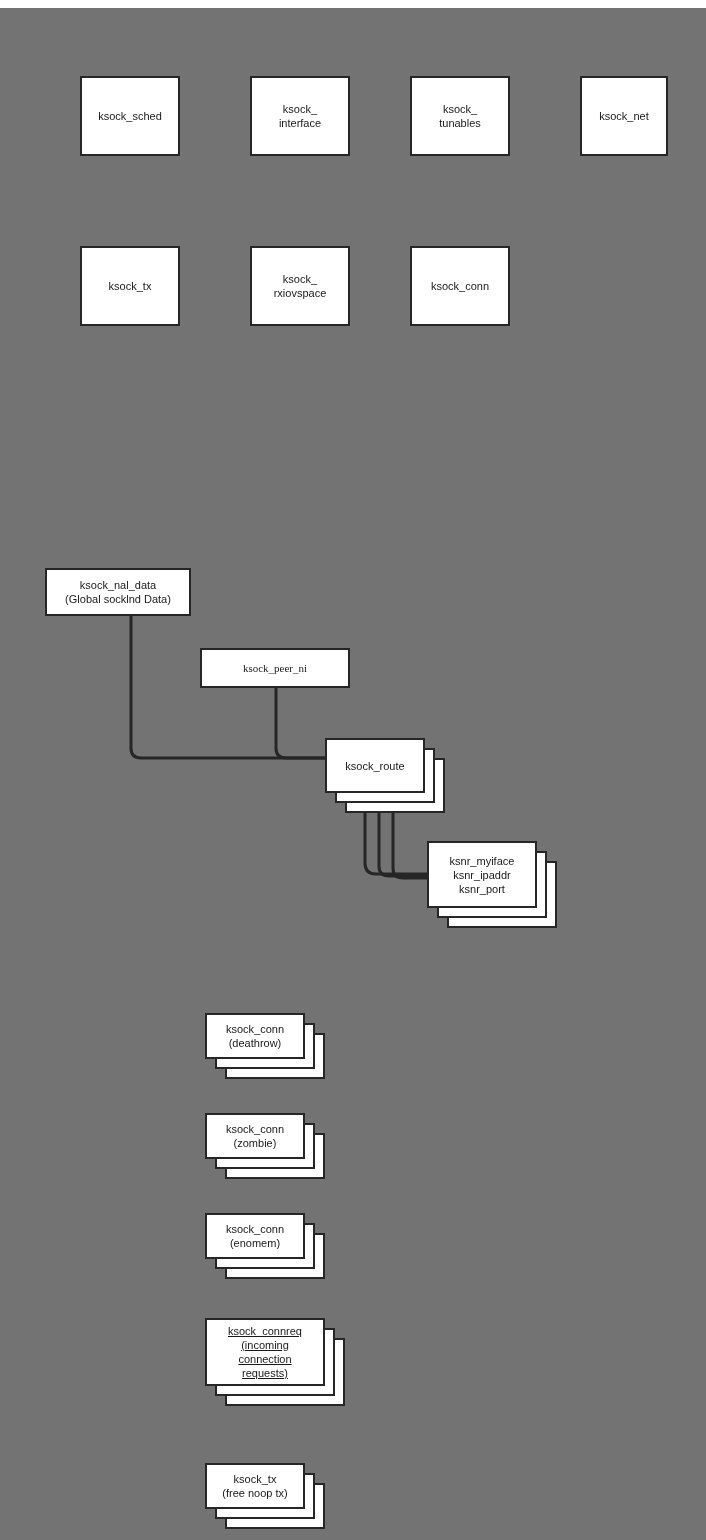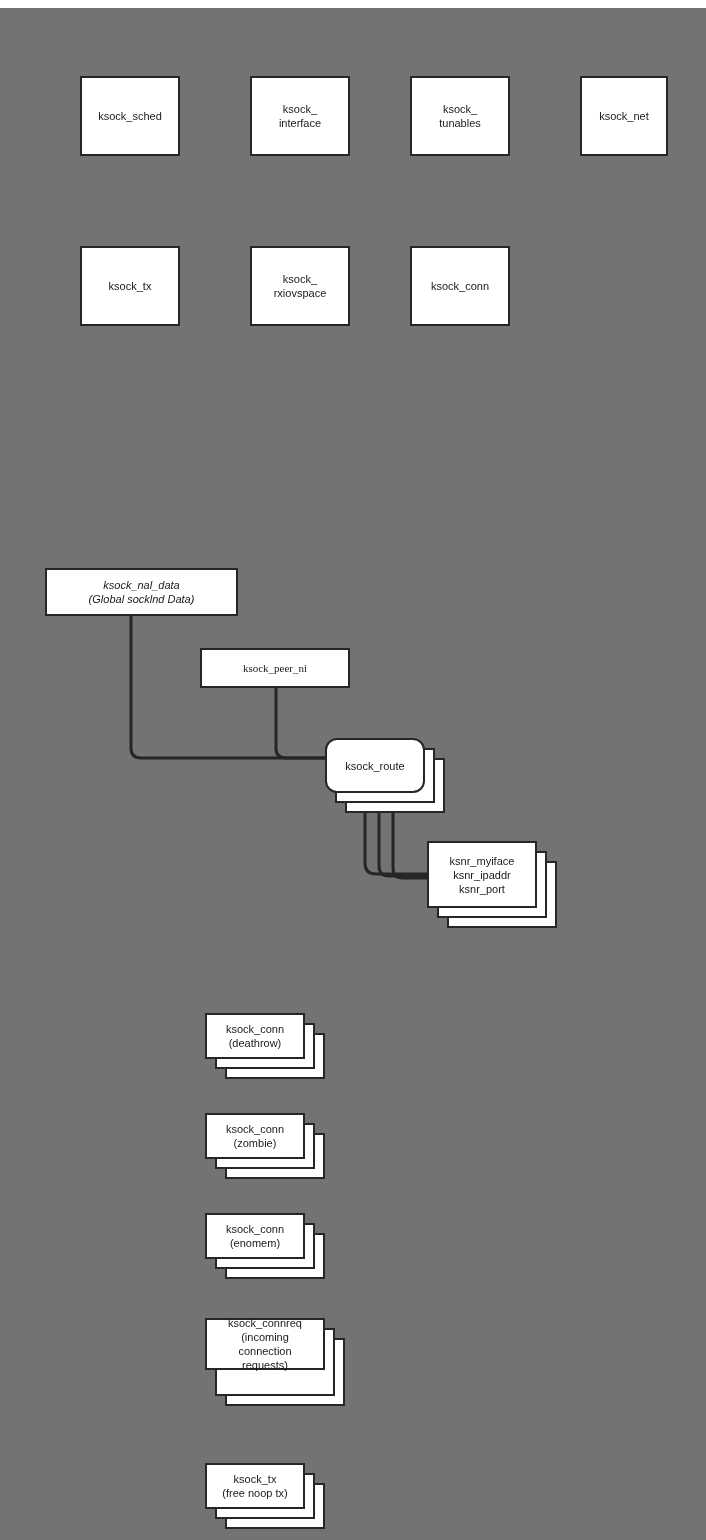--- a/index.html
+++ b/index.html
@@ -90,29 +90,29 @@
 interface</div>
   <div class="box" style="left:410px; top:68px;  width:100px; height:80px;">ksock_
 tunables</div>
   <div class="box" style="left:580px; top:68px;  width:88px; height:80px;">ksock_net</div>
 
   <div class="box" style="left:80px;  top:238px; width:100px; height:80px;">ksock_tx</div>
   <div class="box" style="left:250px; top:238px; width:100px; height:80px;">ksock_
 rxiovspace</div>
   <div class="box" style="left:410px; top:238px; width:100px; height:80px;">ksock_conn</div>
 
-  <div class="box" style="left:45px;  top:560px; width:193px; height:48px;font-style:italic;">ksock_nal_data
+  <div class="box" style="left:45px;  top:560px; width:146px; height:48px;">ksock_nal_data
 (Global socklnd Data)</div>
 
   <div class="box" style="left:200px; top:640px; width:150px; height:40px;font-family:Liberation Serif, serif;">ksock_peer_ni</div>
 
   <div class="stack-wrap" style="left:325px; top:730px; width:120px; height:75px; z-index:6;">
     <div class="stack-layer" style="left:20px; top:20px; width:100px; height:55px;"></div>
     <div class="stack-layer" style="left:10px; top:10px; width:100px; height:55px;"></div>
-    <div class="stack-front" style="width:100px; height:55px;border-radius:12px;">ksock_route</div>
+    <div class="stack-front" style="width:100px; height:55px;">ksock_route</div>
   </div>
 
   <div class="stack-wrap" style="left:427px; top:833px; width:130px; height:113px; z-index:6;">
     <div class="stack-layer" style="left:20px; top:20px; width:110px; height:67px;"></div>
     <div class="stack-layer" style="left:10px; top:10px; width:110px; height:67px;"></div>
     <div class="stack-front" style="width:110px; height:67px;">ksnr_myiface
 ksnr_ipaddr
 ksnr_port</div>
   </div>
 
@@ -133,21 +133,21 @@
   <div class="stack-wrap" style="left:205px; top:1205px; width:120px; height:66px; z-index:5;">
     <div class="stack-layer" style="left:20px; top:20px; width:100px; height:46px;"></div>
     <div class="stack-layer" style="left:10px; top:10px; width:100px; height:46px;"></div>
     <div class="stack-front" style="width:100px; height:46px;">ksock_conn
 (enomem)</div>
   </div>
 
   <div class="stack-wrap" style="left:205px; top:1310px; width:140px; height:88px; z-index:5;">
     <div class="stack-layer" style="left:20px; top:20px; width:120px; height:68px;"></div>
     <div class="stack-layer" style="left:10px; top:10px; width:120px; height:68px;"></div>
-    <div class="stack-front" style="width:120px; height:52px;">ksock_connreq
+    <div class="stack-front" style="width:120px; height:68px;text-decoration:underline;">ksock_connreq
 (incoming
 connection
 requests)</div>
   </div>
 
   <div class="stack-wrap" style="left:205px; top:1455px; width:120px; height:66px; z-index:5;">
     <div class="stack-layer" style="left:20px; top:20px; width:100px; height:46px;"></div>
     <div class="stack-layer" style="left:10px; top:10px; width:100px; height:46px;"></div>
     <div class="stack-front" style="width:100px; height:46px;">ksock_tx
 (free noop tx)</div>

